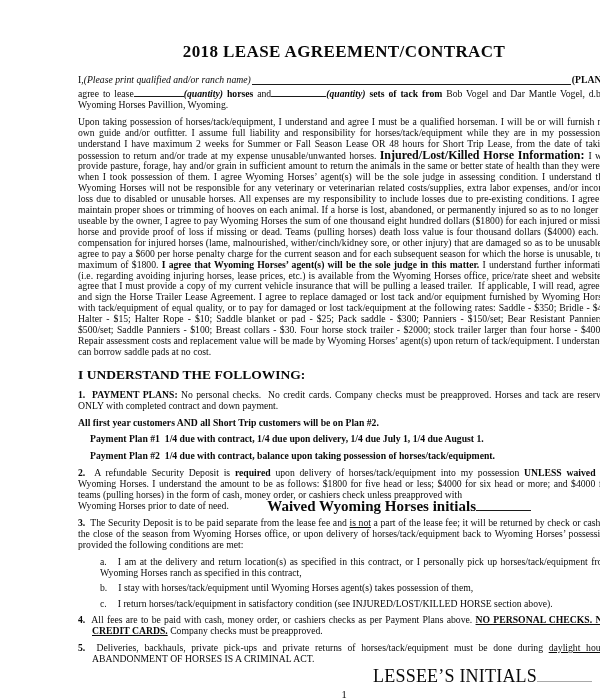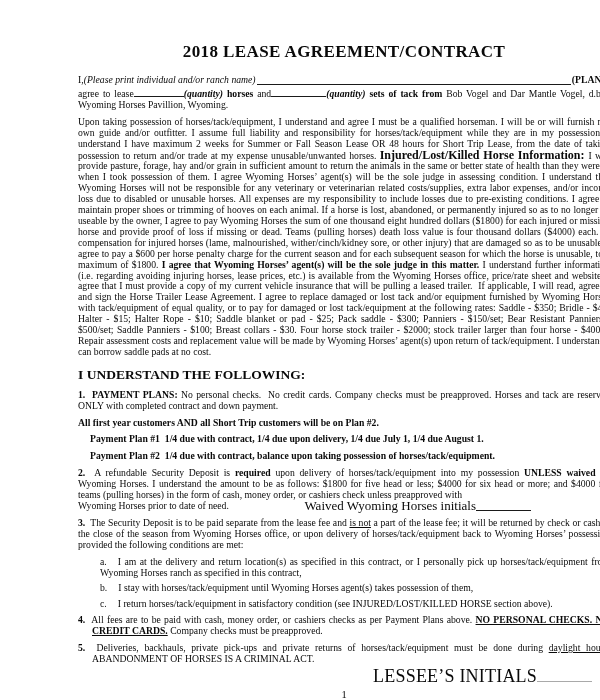--- a/index.html
+++ b/index.html
@@ -47,39 +47,39 @@
     vertical-align: baseline;
   }
   .blank.flexfill { flex: 1 1 auto; margin: 0 1px 1px 1px; }
   .w50 { width: 50px; }
   .w55 { width: 55px; }
   .gray { border-bottom-color: #a9a9a9; }
   .plan { margin-left: 12px; font-weight: bold; }
   .note { font-weight: bold; }
   .tight { margin-bottom: 0; }
   .tail-line { display: flex; align-items: center; margin: 0 0 6px 0; }
-  .tail-line .right-label { margin-left: auto; font-weight: normal; font-size: 13px; }
+  .tail-line .right-label { margin-left: auto; font-weight: bold; font-size: 15px; }
   .tail-line .tail-gap { width: 79px; }
   .sub { margin-left: 22px; margin-bottom: 5px; }
   .sub-label { padding-right: 11px; }
   .hang { padding-left: 14px; text-indent: -14px; margin-bottom: 6px; }
   .initials-line { text-align: right; padding-right: 18px; margin-top: 2px; }
   .initials-line .lbl { font-weight: normal; font-size: 18px; letter-spacing: 0.2px; }
   .pagenum { text-align: center; margin-top: 5px; font-size: 10.5px; }
 </style>
 </head>
 <body>
 
 <div class="page">
 
   <h1 class="title">2018 LEASE AGREEMENT/CONTRACT</h1>
 
   <div class="intro-line1">
     <span>I, </span>
-    <span class="i">(Please print individual and/or ranch name)</span>
+    <span class="i">(Please print qualified and/or ranch name)</span>
     <span class="blank flexfill"></span>
     <span class="b">(PLANS)</span>
   </div>
 
   <p class="p"><span>agree to lease</span><span class="blank w50"></span><span class="bi">(quantity)</span><span class="b"> horses </span><span> and</span><span class="blank w55"></span><span class="bi">(quantity)</span><span class="b"> sets of tack from </span><span>Bob Vogel and Dar Mantle Vogel, d.b.a. Wyoming Horses Pavillion, Wyoming.</span></p>
 
   <p class="p"><span>Upon taking possession of horses/tack/equipment, I understand and agree I must be a qualified horseman. I will be or will furnish my own guide and/or outfitter. I assume full liability and responsibility for horses/tack/equipment while they are in my possession. I understand I have maximum 2 weeks for Summer or Fall Season Lease OR 48 hours for Short Trip Lease, from the date of taking possession to return and/or trade at my expense unusable/unwanted horses. </span><span class="blg">Injured/Lost/Killed Horse Information: </span><span>I will provide pasture, forage, hay and/or grain in sufficient amount to return the animals in the same or better state of health than they were in when I took possession of them. I agree Wyoming Horses’ agent(s) will be the sole judge in assessing condition. I understand that Wyoming Horses will not be responsible for any veterinary or veterinarian related costs/supplies, extra labor expenses, and/or income loss due to disabled or unusable horses. All expenses are my responsibility to include losses due to pre-existing conditions. I agree to maintain proper shoes or trimming of hooves on each animal. If a horse is lost, abandoned, or permanently injured so as to no longer be useable by the owner, I agree to pay Wyoming Horses the sum of one thousand eight hundred dollars ($1800) for each injured or missing horse and provide proof of loss if missing or dead. Teams (pulling horses) death loss value is four thousand dollars ($4000) each. In compensation for injured horses (lame, malnourished, wither/cinch/kidney sore, or other injury) that are damaged so as to be unusable, I agree to pay a $600 per horse penalty charge for the current season and for each subsequent season for which the horse is unusable, to a maximum of $1800. </span><span class="b">I agree that Wyoming Horses’ agent(s) will be the sole judge in this matter.</span><span> I understand further information (i.e. regarding avoiding injuring horses, lease prices, etc.) is available from the Wyoming Horses office, price/rate sheet and website. I agree that I must provide a copy of my current vehicle insurance that will be pulling a leased trailer.&nbsp; If applicable, I will read, agree to and sign the Horse Trailer Lease Agreement. I agree to replace damaged or lost tack and/or equipment furnished by Wyoming Horses with tack/equipment of equal quality, or to pay for damaged or lost tack/equipment at the following rates: Saddle - $350; Bridle - $40; Halter - $15; Halter Rope - $10; Saddle blanket or pad - $25; Pack saddle - $300; Panniers - $150/set; Bear Resistant Panniers - $500/set; Saddle Panniers - $100; Breast collars - $30. Four horse stock trailer - $2000; stock trailer larger than four horse - $4000.&nbsp; Repair assessment costs and replacement value will be made by Wyoming Horses’ agent(s) upon return of tack/equipment. I understand I can borrow saddle pads at no cost.</span></p>
 
   <h2 class="heading">I UNDERSTAND THE FOLLOWING:</h2>
 

